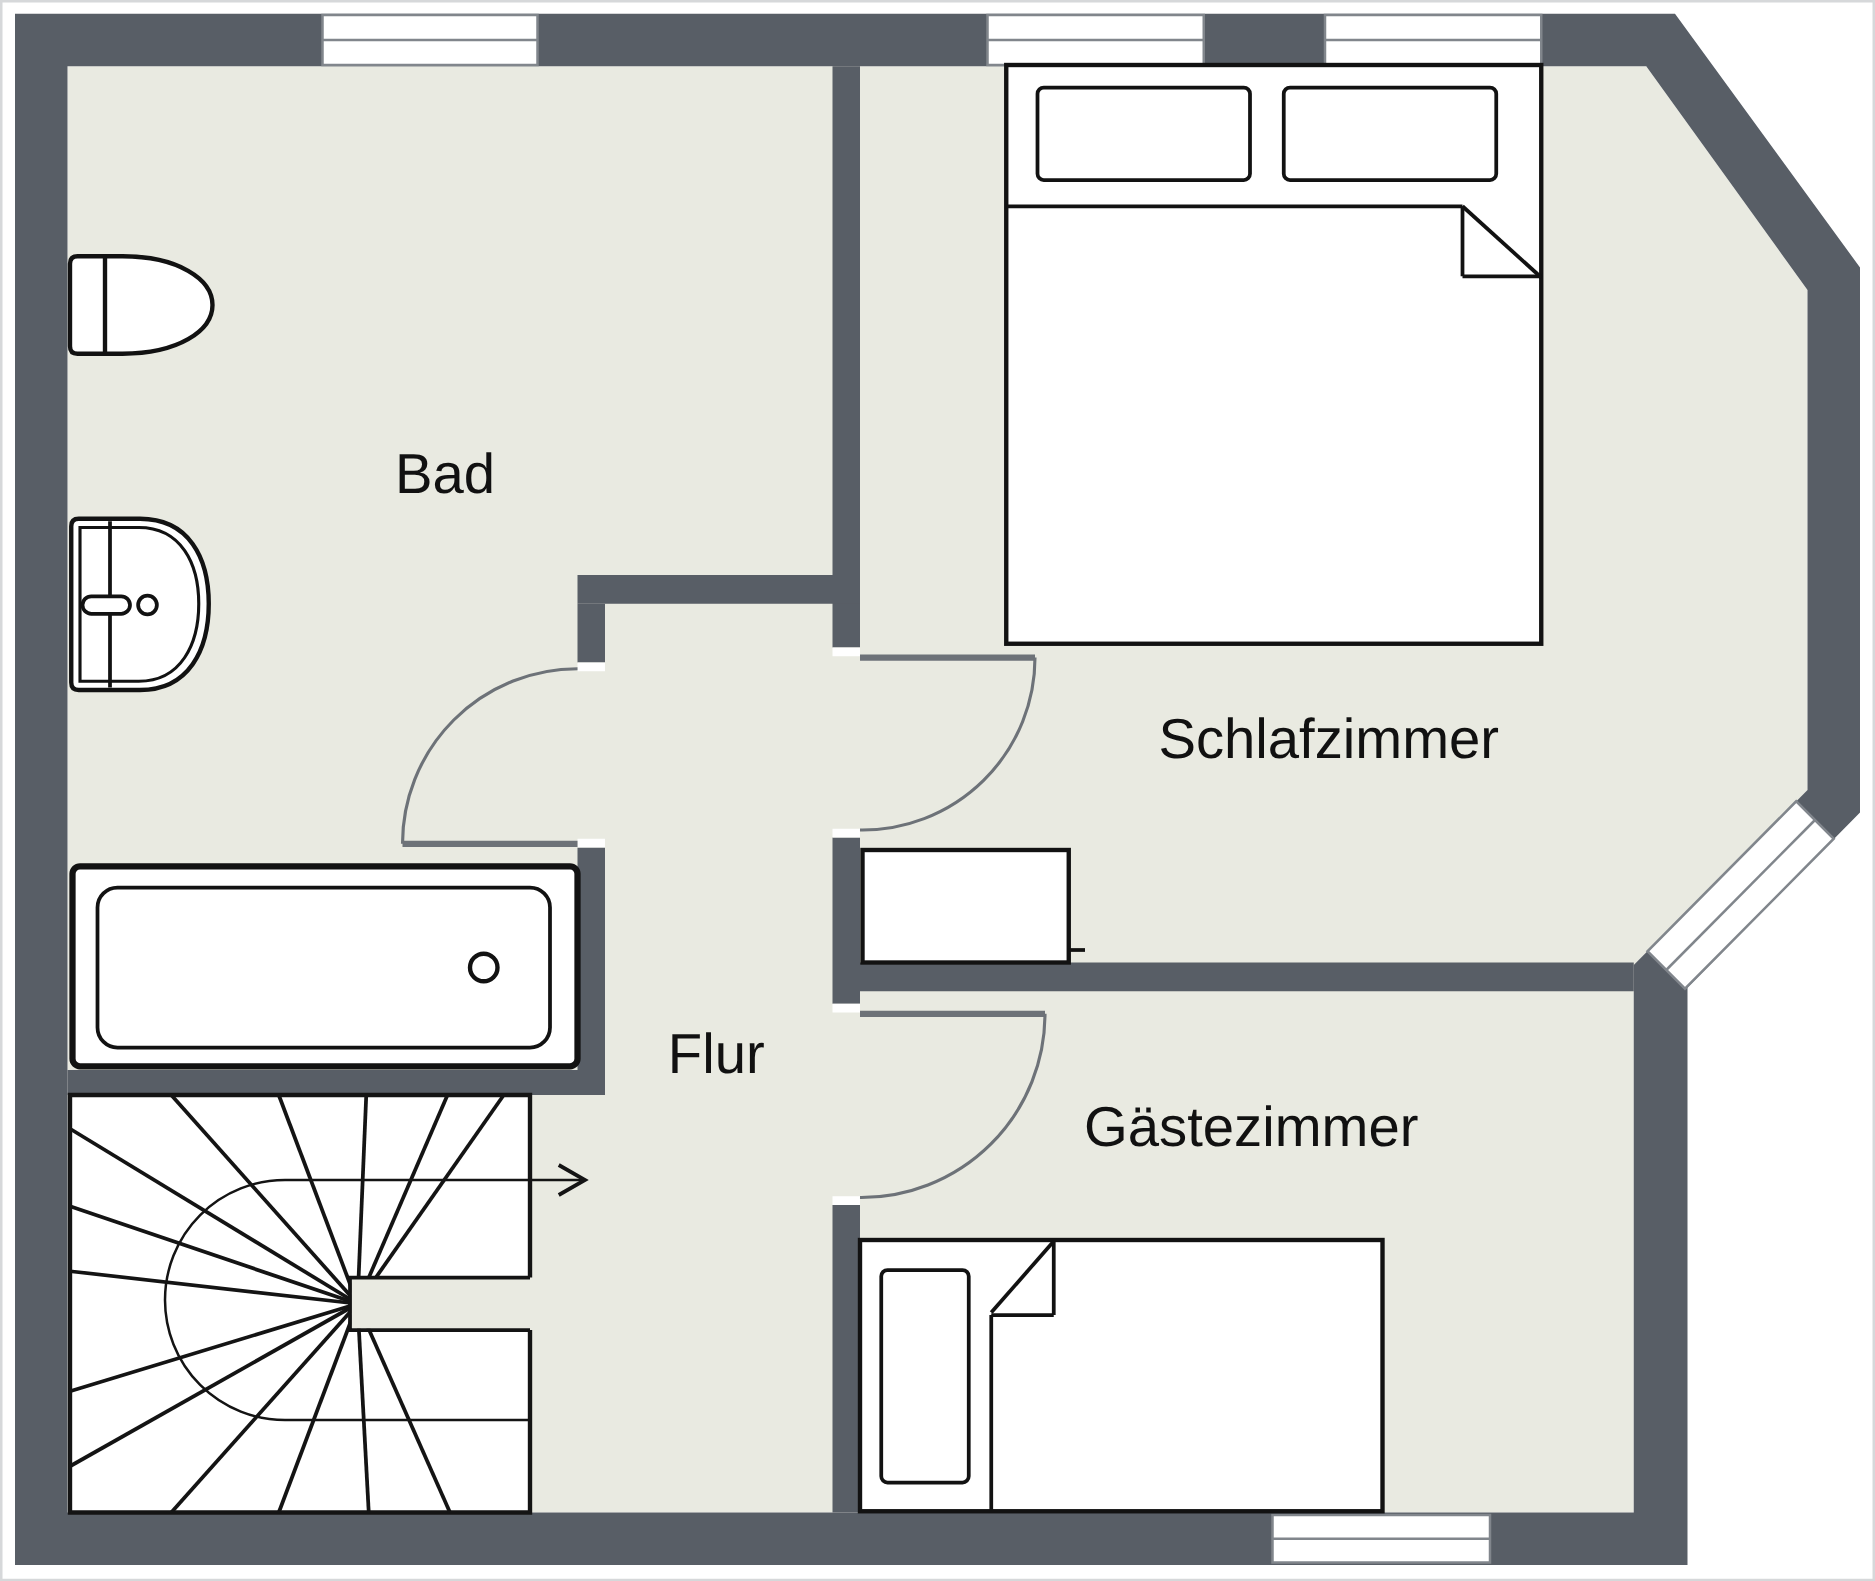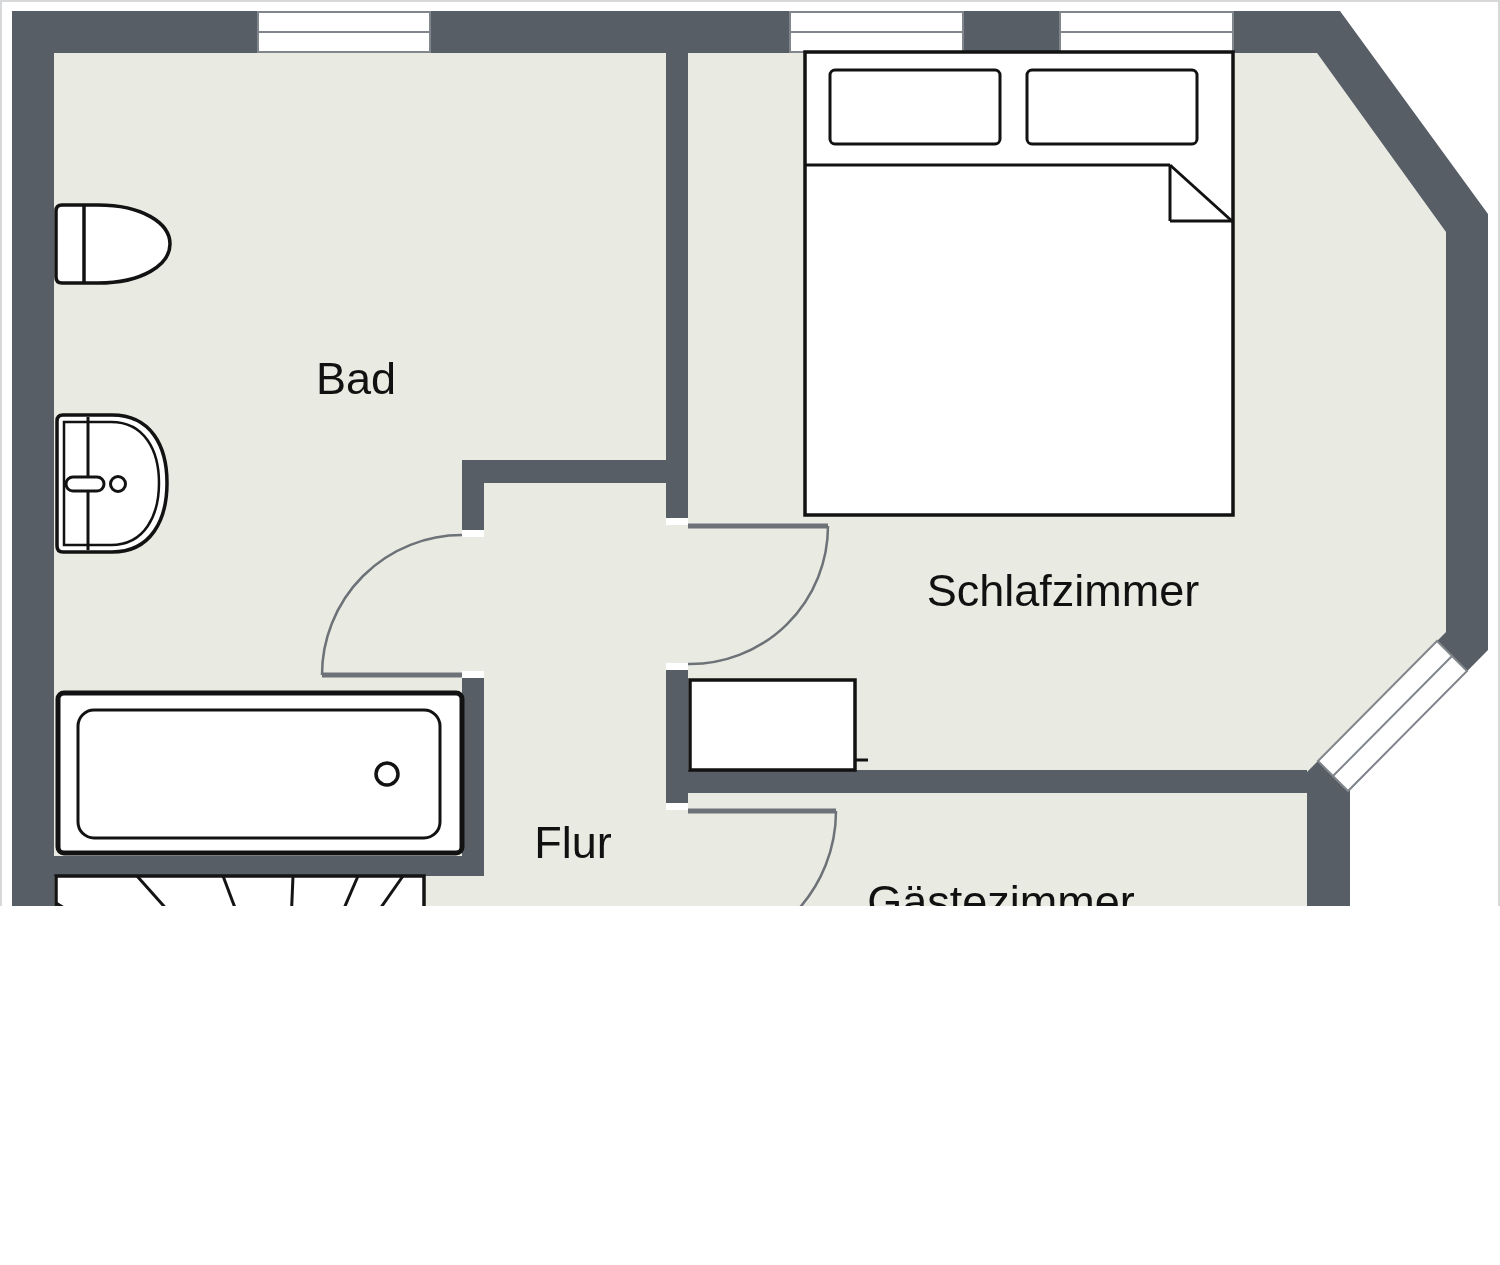--- a/index.html
+++ b/index.html
@@ -1,18 +1,18 @@
 <!DOCTYPE html>
 <html><head>
 <meta charset="utf-8">
 <style>
   html,body{margin:0;padding:0;background:#ffffff;}
   .plan-wrap{
     position:relative;
-    width:1500px;height:906px;
+    width:1500px;height:1265px;
     background:#c4b5fd;
     font-family:"Liberation Sans", sans-serif;
   }
   svg{display:block;}
   text.room-label{
     font-family:"Liberation Sans", sans-serif;
     font-size:45px;
     fill:#111111;
   }
 </style>

